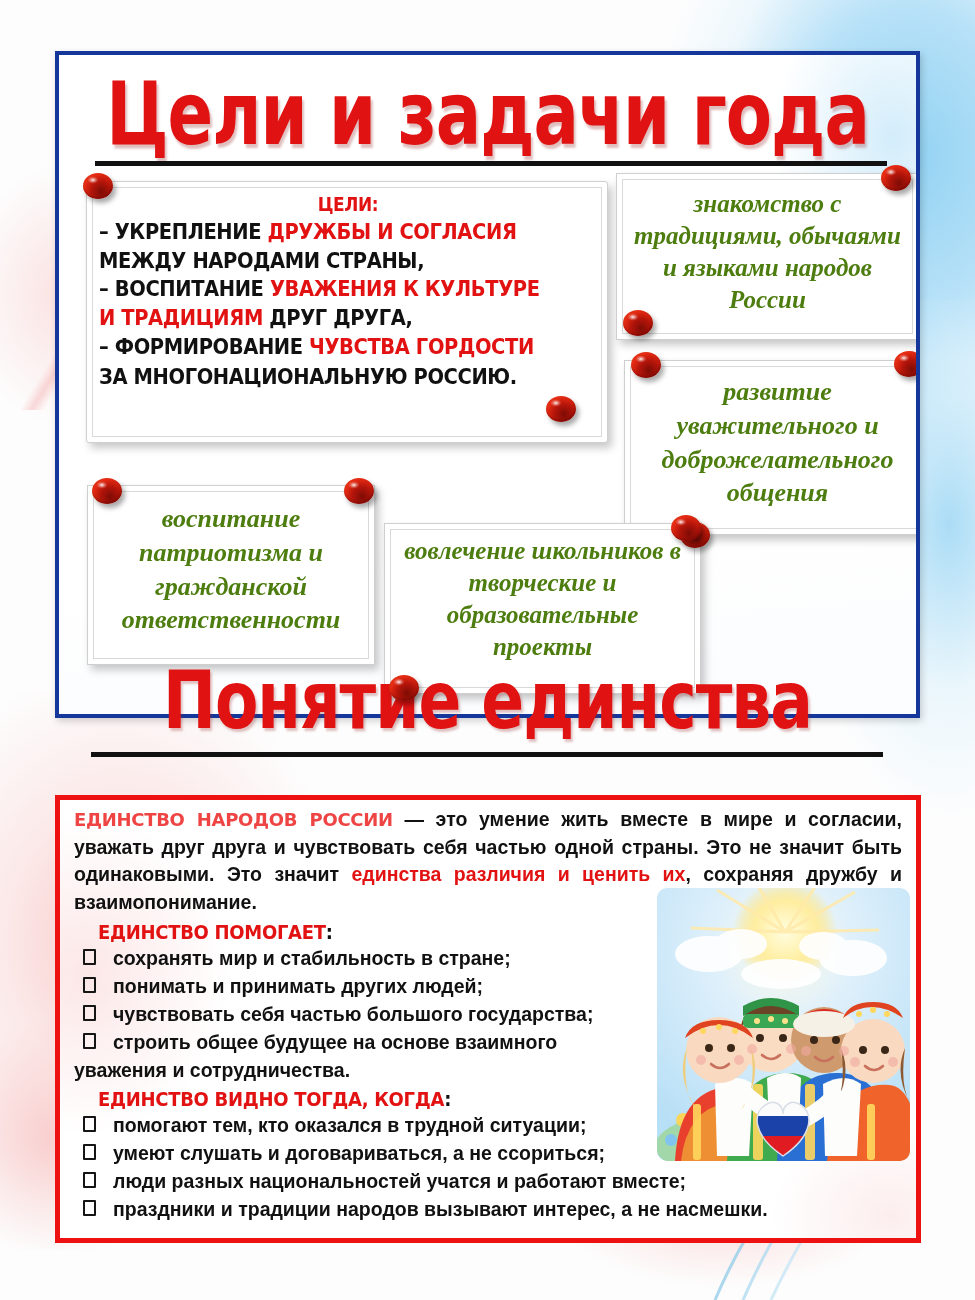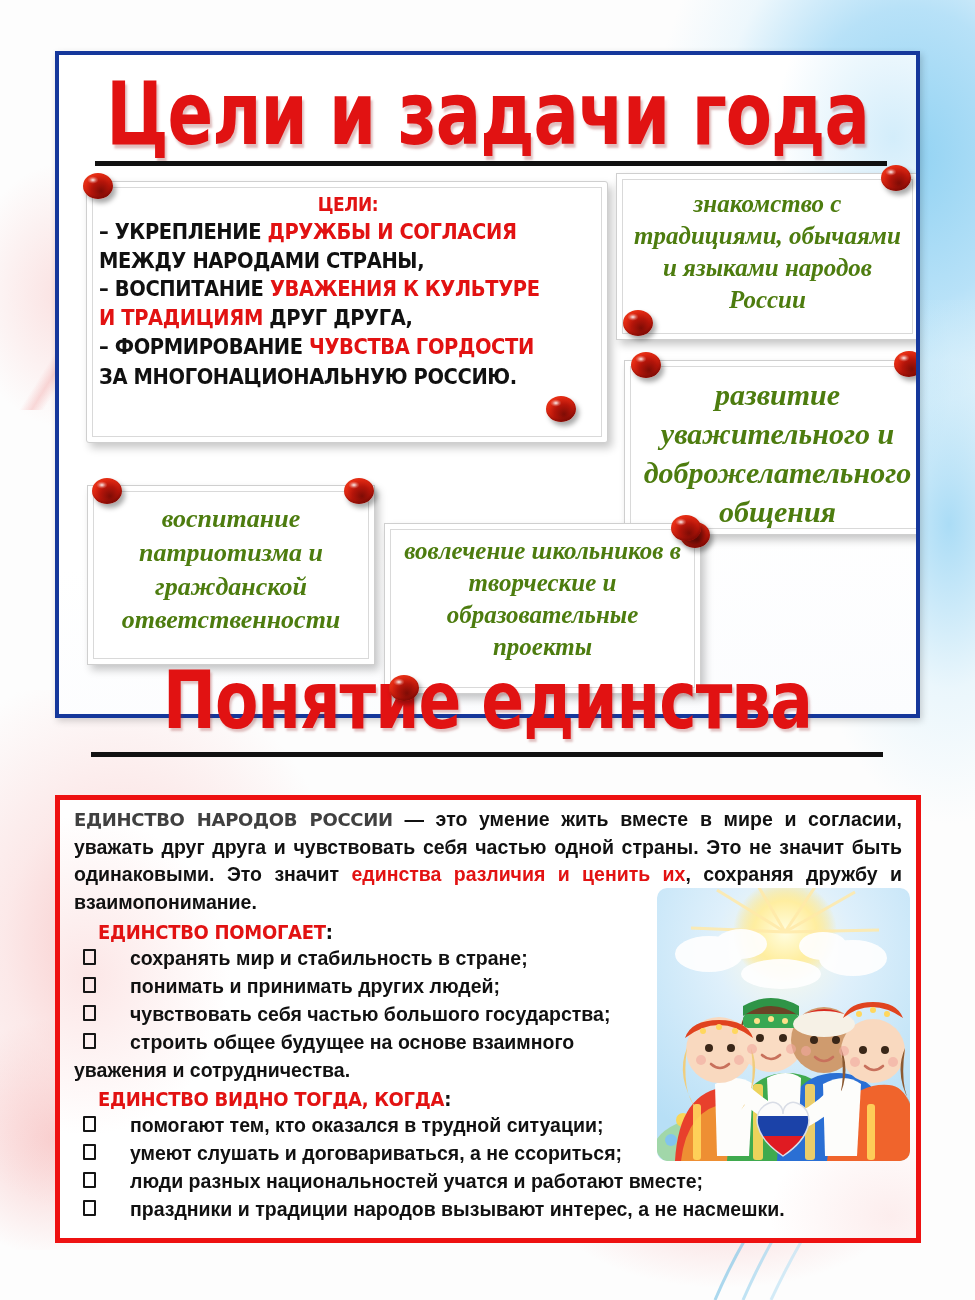--- a/index.html
+++ b/index.html
@@ -174,21 +174,21 @@
   .body-text {
     position: relative; z-index: 2;
     padding: 6px 14px 0 14px;
     font-family: "Liberation Sans", sans-serif;
     font-weight: bold;
     font-size: 19.5px;
     line-height: 1.42;
     color: #111111;
     text-align: justify;
   }
-  .body-text .kw { color: #404040; font-family: "DejaVu Sans", sans-serif; font-size: 18px; letter-spacing: -0.3px; }
+  .body-text .kw { color: #ef4444; font-family: "DejaVu Sans", sans-serif; font-size: 18px; letter-spacing: -0.3px; }
   .body-text .hl { color: #e21212; }
 
   .sub-head {
     position: relative; z-index: 2;
     padding: 4px 0 1px 38px;
     font-family: "DejaVu Sans", sans-serif;
     font-weight: bold;
     font-size: 18px;
     letter-spacing: -0.3px;
     color: #e21212;
@@ -200,21 +200,20 @@
   ul.bullets { position: relative; z-index: 2; list-style: none; padding: 1px 0 0 0; }
   ul.bullets li {
     display: flex;
     align-items: flex-start;
     font-family: "Liberation Sans", sans-serif;
     font-weight: bold;
     font-size: 19.5px;
     line-height: 1.44;
     color: #111111;
     padding-left: 23px;
-    gap: 17px;
   }
   ul.bullets li .box {
     flex: 0 0 auto;
     width: 13px; height: 16px;
     border: 2.4px solid #151515;
     border-radius: 1px;
     margin: 5px 17px 0 0;
   }
   .tail-line {
     position: relative; z-index: 2;
@@ -280,21 +279,21 @@
 
   <div class="card" id="card-traditions">
     <div class="card-inner"></div>
     <div class="card-txt" style="padding:14px 10px; font-size:25px; line-height:1.28;">знакомство с традициями, обычаями и языками народов России</div>
   </div>
   <div class="pin" style="left:822px; top:110px;"></div>
   <div class="pin" style="left:564px; top:255px;"></div>
 
   <div class="card" id="card-razvitie">
     <div class="card-inner"></div>
-    <div class="card-txt" style="padding:14px 8px; font-size:30px; line-height:1.30;">развитие уважительного и доброжелательного общения</div>
+    <div class="card-txt" style="padding:14px 8px; font-size:26px; line-height:1.30;">развитие уважительного и доброжелательного общения</div>
   </div>
   <div class="pin" style="left:572px; top:297px;"></div>
   <div class="pin" style="left:835px; top:296px;"></div>
   <div class="pin" style="left:621px; top:467px;"></div>
 
   <div class="card" id="card-patriot">
     <div class="card-inner"></div>
     <div class="card-txt" style="padding:16px 8px; font-size:26px; line-height:1.30;">воспитание патриотизма и гражданской ответственности</div>
   </div>
   <div class="pin" style="left:33px;  top:423px;"></div>

